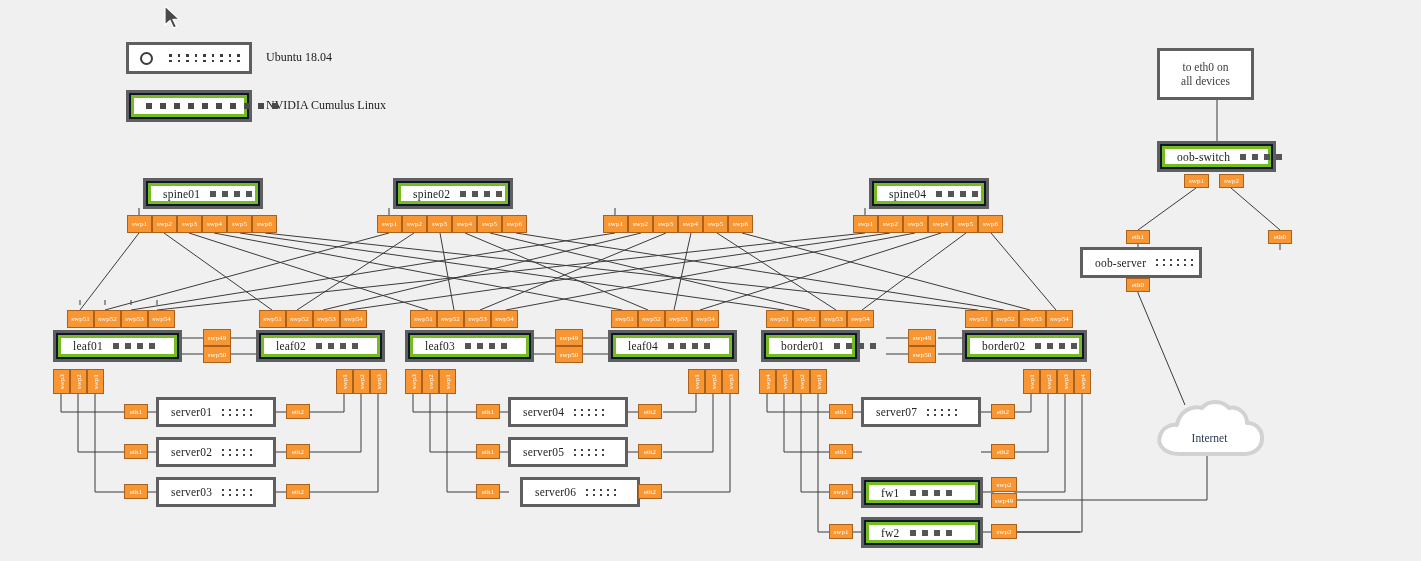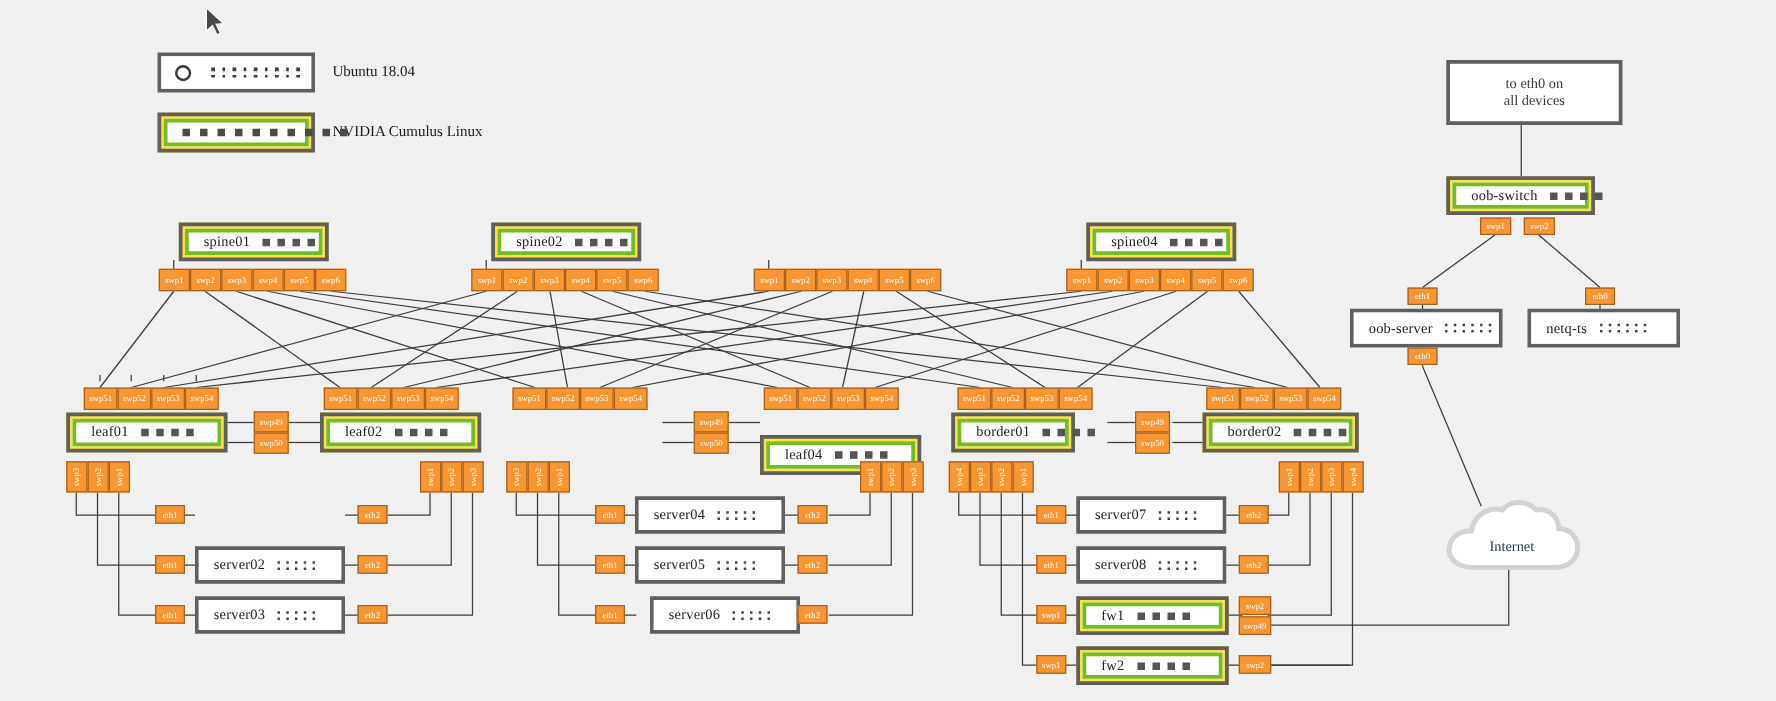--- a/index.html
+++ b/index.html
@@ -10,21 +10,21 @@
     overflow:hidden;
     position:relative;
   }
   #canvas{position:absolute;left:0;top:0;width:1421px;height:561px;}
   #edges{position:absolute;left:0;top:0;width:1421px;height:561px;pointer-events:none;}
 
   
   .dev{
     position:absolute;
     box-sizing:border-box;
-    background:#fde047;
+    background:#0f172a;
     border:3px solid #5f5f5f;
     display:flex;align-items:center;
     z-index:5;
   }
   .dev.cumulus{ border:3px solid #5f5f5f; padding:2px; }
   .dev.cumulus .inner{
     box-sizing:border-box;
     width:100%;height:100%;
     border:3px solid #76bc21;
     background:#fff;
@@ -264,21 +264,21 @@
           <i></i>
           <i></i>
           <i></i>
           <i></i>
           <i></i>
       </div>
     </div>
   </div>
   <div class="legtext" style="left:266px;top:98px;">NVIDIA Cumulus Linux</div>
 
-  <div class="textbox" style="left:1157px;top:48px;width:141px;height:52px;align-items:center;">
+  <div class="textbox" style="left:1157px;top:48px;width:97px;height:52px;align-items:center;">
     <div>
       <div>to eth0 on</div>
       <div>all devices</div>
     </div>
   </div>
 
   <div class="dev cumulus" style="left:1157px;top:141px;width:119px;height:31px;">
     <div class="inner">
       <div class="label">oob-switch</div>
       <div class="dots">
@@ -316,45 +316,20 @@
               <i></i>
               <i></i>
             </span>
       </div>
         </div>
     </div>
   </div>
   <div class="port" style="left:1126px;top:278px;width:24px;height:14px;">eth0</div>
 
   <div class="port" style="left:1268px;top:230px;width:24px;height:14px;">eth0</div>
-  <div class="dev ubuntu" style="left:1222px;top:247px;width:122px;height:31px;">
-    <div class="inner">
-      <div class="label">netq-ts</div>
-      <div class="dots">
-          <div class="grid">
-        <span>
-              <i></i>
-              <i></i>
-              <i></i>
-              <i></i>
-              <i></i>
-              <i></i>
-            </span>
-        <span>
-              <i></i>
-              <i></i>
-              <i></i>
-              <i></i>
-              <i></i>
-              <i></i>
-            </span>
-      </div>
-        </div>
-    </div>
-  </div>
 
   <div id="cloud" style="left:1152px;top:398px;width:115px;height:68px;">
     <svg width="115" height="68" viewBox="0 0 115 68" xmlns="http://www.w3.org/2000/svg">
       <path d="M28 56 C12 56 5 47 8 38 C10 30 18 26 25 27 C27 14 39 7 50 10
                C56 2 70 2 77 10 C86 8 95 15 95 25 C105 25 111 33 110 42
                C109 51 101 56 92 56 Z" fill="#ffffff" stroke="#d2d2d2" stroke-width="4" stroke-linejoin="round"></path>
     </svg>
     <div class="cap">Internet</div>
   </div>
 
@@ -466,31 +441,44 @@
     </div>
   </div>
   <div class="port vert" style="left:336px;top:369px;width:17px;height:25px;">swp1</div>
   <div class="port vert" style="left:353px;top:369px;width:17px;height:25px;">swp2</div>
   <div class="port vert" style="left:370px;top:369px;width:17px;height:25px;">swp3</div>
 
   <div class="port" style="left:410px;top:310px;width:27px;height:18px;">swp51</div>
   <div class="port" style="left:437px;top:310px;width:27px;height:18px;">swp52</div>
   <div class="port" style="left:464px;top:310px;width:27px;height:18px;">swp53</div>
   <div class="port" style="left:491px;top:310px;width:27px;height:18px;">swp54</div>
+  <div class="dev cumulus" style="left:405px;top:330px;width:129px;height:32px;">
+    <div class="inner">
+      <div class="label">leaf03</div>
+      <div class="dots">
+          <div class="leds">
+        <i></i>
+            <i></i>
+            <i></i>
+            <i></i>
+          </div>
+        </div>
+    </div>
+  </div>
   <div class="port" style="left:555px;top:329px;width:28px;height:17px;">swp49</div>
   <div class="port" style="left:555px;top:346px;width:28px;height:17px;">swp50</div>
   <div class="port vert" style="left:405px;top:369px;width:17px;height:25px;">swp3</div>
   <div class="port vert" style="left:422px;top:369px;width:17px;height:25px;">swp2</div>
   <div class="port vert" style="left:439px;top:369px;width:17px;height:25px;">swp1</div>
 
   <div class="port" style="left:611px;top:310px;width:27px;height:18px;">swp51</div>
   <div class="port" style="left:638px;top:310px;width:27px;height:18px;">swp52</div>
   <div class="port" style="left:665px;top:310px;width:27px;height:18px;">swp53</div>
   <div class="port" style="left:692px;top:310px;width:27px;height:18px;">swp54</div>
-  <div class="dev cumulus" style="left:608px;top:348px;width:129px;height:32px;">
+  <div class="dev cumulus" style="left:608px;top:330px;width:129px;height:32px;">
     <div class="inner">
       <div class="label">leaf04</div>
       <div class="dots">
           <div class="leds">
         <i></i>
             <i></i>
             <i></i>
             <i></i>
           </div>
         </div>
@@ -540,20 +528,43 @@
           </div>
         </div>
     </div>
   </div>
   <div class="port vert" style="left:1023px;top:369px;width:17px;height:25px;">swp1</div>
   <div class="port vert" style="left:1040px;top:369px;width:17px;height:25px;">swp2</div>
   <div class="port vert" style="left:1057px;top:369px;width:17px;height:25px;">swp3</div>
   <div class="port vert" style="left:1074px;top:369px;width:17px;height:25px;">swp4</div>
 
   <div class="port" style="left:124px;top:404px;width:24px;height:15px;">eth1</div>
+  <div class="dev ubuntu" style="left:156px;top:397px;width:120px;height:30px;">
+    <div class="inner">
+      <div class="label">server01</div>
+      <div class="dots">
+          <div class="grid">
+        <span>
+              <i></i>
+              <i></i>
+              <i></i>
+              <i></i>
+              <i></i>
+            </span>
+            <span>
+              <i></i>
+              <i></i>
+              <i></i>
+              <i></i>
+              <i></i>
+            </span>
+          </div>
+        </div>
+    </div>
+  </div>
   <div class="port" style="left:286px;top:404px;width:24px;height:15px;">eth2</div>
 
   <div class="port" style="left:124px;top:444px;width:24px;height:15px;">eth1</div>
   <div class="dev ubuntu" style="left:156px;top:437px;width:120px;height:30px;">
     <div class="inner">
       <div class="label">server02</div>
       <div class="dots">
           <div class="grid">
         <span>
               <i></i>
@@ -699,43 +710,20 @@
               <i></i>
               <i></i>
             </span>
           </div>
         </div>
     </div>
   </div>
   <div class="port" style="left:991px;top:404px;width:24px;height:15px;">eth2</div>
 
   <div class="port" style="left:829px;top:444px;width:24px;height:15px;">eth1</div>
-  <div class="dev ubuntu" style="left:861px;top:437px;width:120px;height:30px;">
-    <div class="inner">
-      <div class="label">server08</div>
-      <div class="dots">
-          <div class="grid">
-        <span>
-              <i></i>
-              <i></i>
-              <i></i>
-              <i></i>
-              <i></i>
-            </span>
-            <span>
-              <i></i>
-              <i></i>
-              <i></i>
-              <i></i>
-              <i></i>
-            </span>
-          </div>
-        </div>
-    </div>
-  </div>
   <div class="port" style="left:991px;top:444px;width:24px;height:15px;">eth2</div>
 
   <div class="port" style="left:829px;top:484px;width:24px;height:15px;">swp1</div>
   <div class="dev cumulus" style="left:861px;top:477px;width:122px;height:31px;">
     <div class="inner">
       <div class="label">fw1</div>
       <div class="dots">
           <div class="leds">
         <i></i>
             <i></i>

